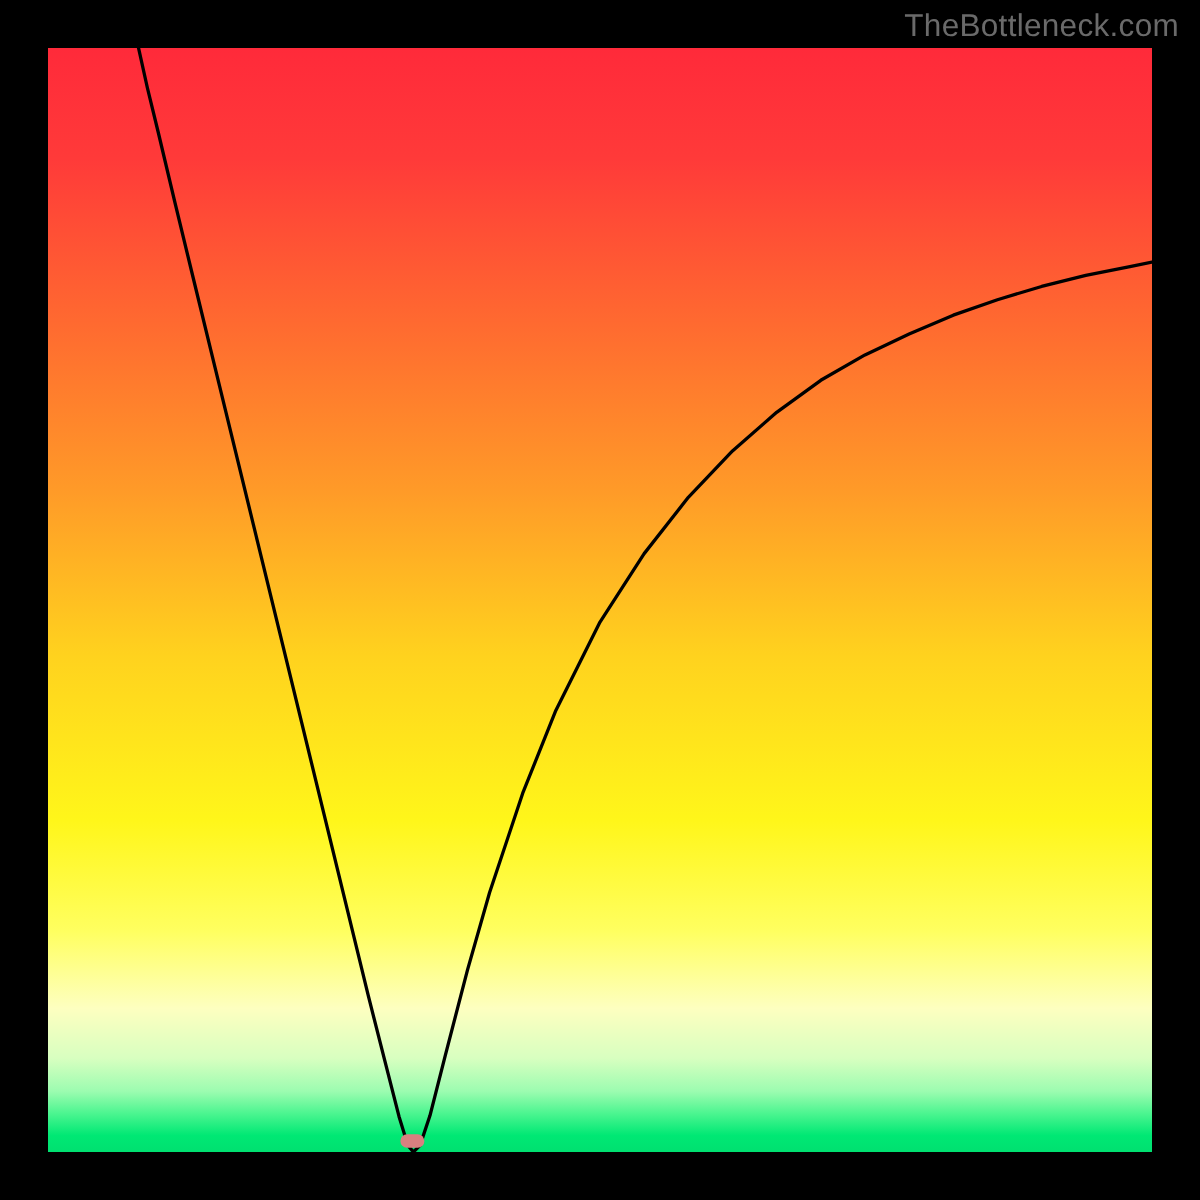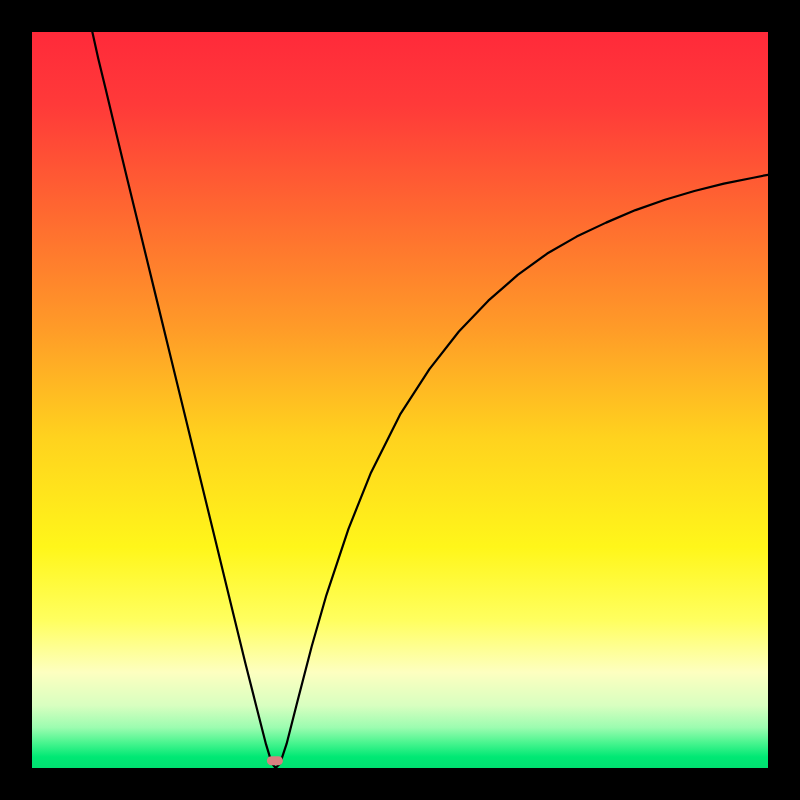--- a/index.html
+++ b/index.html
@@ -85,14 +85,15 @@
     </svg>
 
     <svg class="curve-svg" viewBox="0 0 100 100" preserveAspectRatio="none">
       <path id="curve-path" fill="none" stroke="#000000" stroke-width="2.2" stroke-linecap="round" stroke-linejoin="round" vector-effect="non-scaling-stroke" d="M8.200 0.000 L9.000 3.600 L10.000 7.700 L11.500 14.000 L13.000 20.200 L15.000 28.400 L17.000 36.600 L19.000 44.800 L21.000 53.000 L23.000 61.200 L25.000 69.400 L27.000 77.600 L29.000 85.800 L30.500 91.700 L31.800 96.800 L32.600 99.400 L33.100 100.000 L33.700 99.400 L34.600 96.700 L36.000 91.200 L38.000 83.500 L40.000 76.500 L43.000 67.500 L46.000 60.000 L50.000 52.000 L54.000 45.800 L58.000 40.700 L62.000 36.500 L66.000 33.000 L70.000 30.100 L74.000 27.800 L78.000 25.900 L82.000 24.200 L86.000 22.800 L90.000 21.600 L94.000 20.600 L98.000 19.800 L100.000 19.400"></path>
     </svg>
 
     <div class="marker" id="marker" style="left: 33%; top: 99%; width: 2.2%; height: 1.3%; background: rgb(216, 128, 128);"></div>
 
   </div>
 
+  <div class="watermark">TheBottleneck.com</div>
 
 </div>
 
 </body></html>

